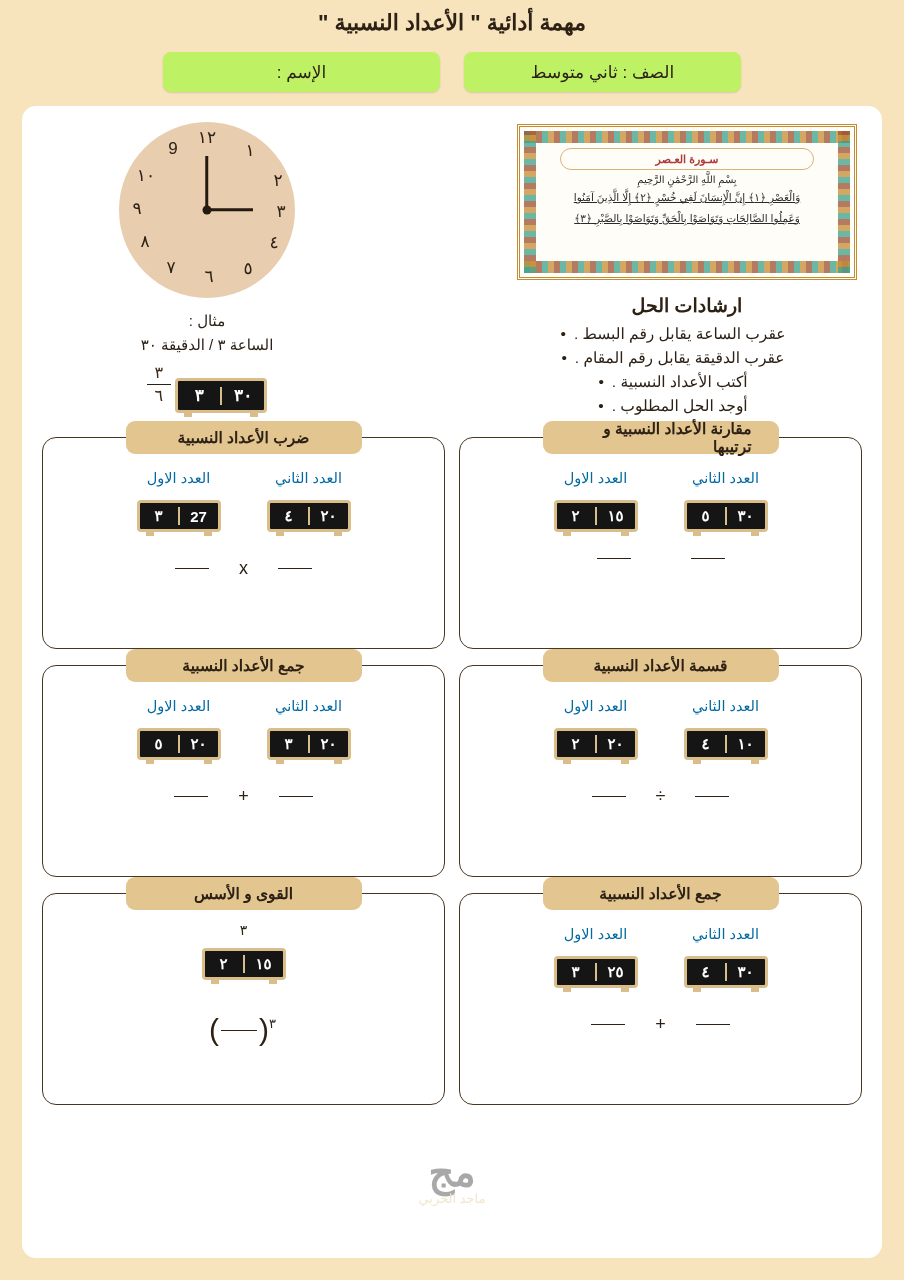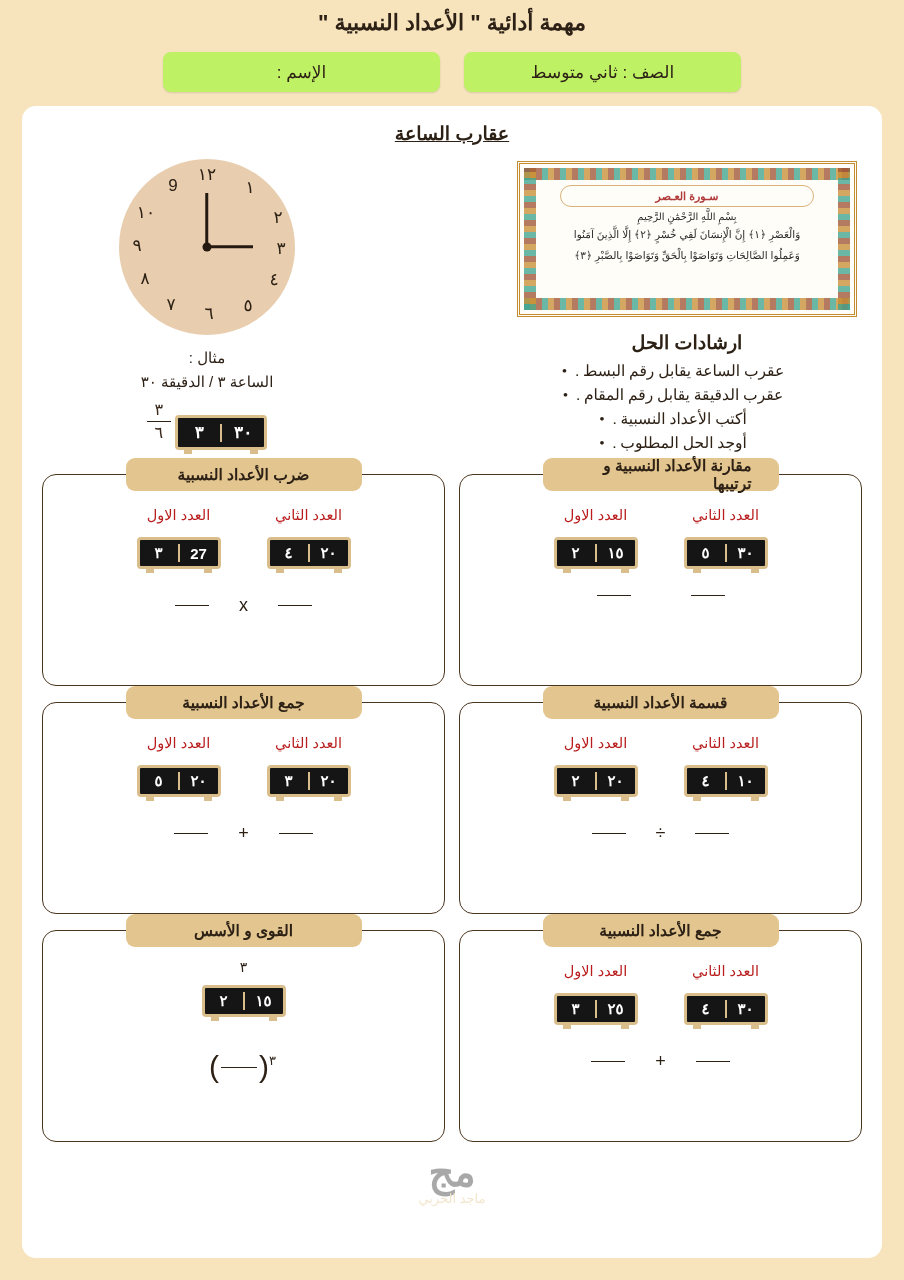--- a/index.html
+++ b/index.html
@@ -236,37 +236,37 @@
     font-size: 11px; color: #b03a3a; font-weight: bold;
     margin-top: 1px;
   }
   .ayah {
     font-size: 10.5px;
     color: #2b2b2b;
     margin-top: 5px;
     line-height: 1.5;
     text-align: center;
     padding: 0 4px;
+    text-decoration: underline;
   }
   .basmala { font-size: 10px; margin-top: 4px; color: #2b2b2b; }
 
   .guide-title {
     font-size: 19px;
     font-weight: bold;
     margin-top: 14px;
     color: #2d2116;
     text-align: center;
   }
   .guide-list {
     margin: 8px 0 0 0;
     padding: 0 28px 0 0;
     list-style: none;
     font-size: 15.5px;
     color: #2d2116;
-    font-family: Liberation Serif, serif;
   }
   .guide-list li {
     margin: 6px 0;
     position: relative;
     padding-right: 0;
   }
   .guide-list li::after {
     content: "•";
     margin-right: 8px;
   }
@@ -312,21 +312,21 @@
     display: flex;
     flex-direction: row-reverse;
     gap: 46px;
     justify-content: center;
   }
   .operand {
     text-align: center;
   }
   .operand .lbl {
     font-size: 14.5px;
-    color: #b91c1c;
+    color: #0369a1;
     margin-bottom: 4px;
     display: block;
   }
   .op-line {
     display: flex;
     flex-direction: row-reverse;
     align-items: center;
     justify-content: center;
     gap: 30px;
     margin-top: 26px;
@@ -393,21 +393,20 @@
 
   <div class="title">مهمة أدائية " الأعداد النسبية "</div>
 
   <div class="id-row">
     <div class="id-box">الصف : ثاني متوسط</div>
     <div class="id-box">الإسم :</div>
   </div>
 
   <div class="sheet">
 
-    <div class="section-title">عقارب الساعة</div>
 
     <div class="top-area">
 
       <div class="clock-col">
         <div class="clock">
           <span class="num" style="left:78px;  top:6px;">١٢</span>
           <span class="num" style="left:121px; top:19px;">١</span>
           <span class="num" style="left:149px; top:49px;">٢</span>
           <span class="num" style="left:152px; top:80px;">٣</span>
           <span class="num" style="left:145px; top:111px;">٤</span>

